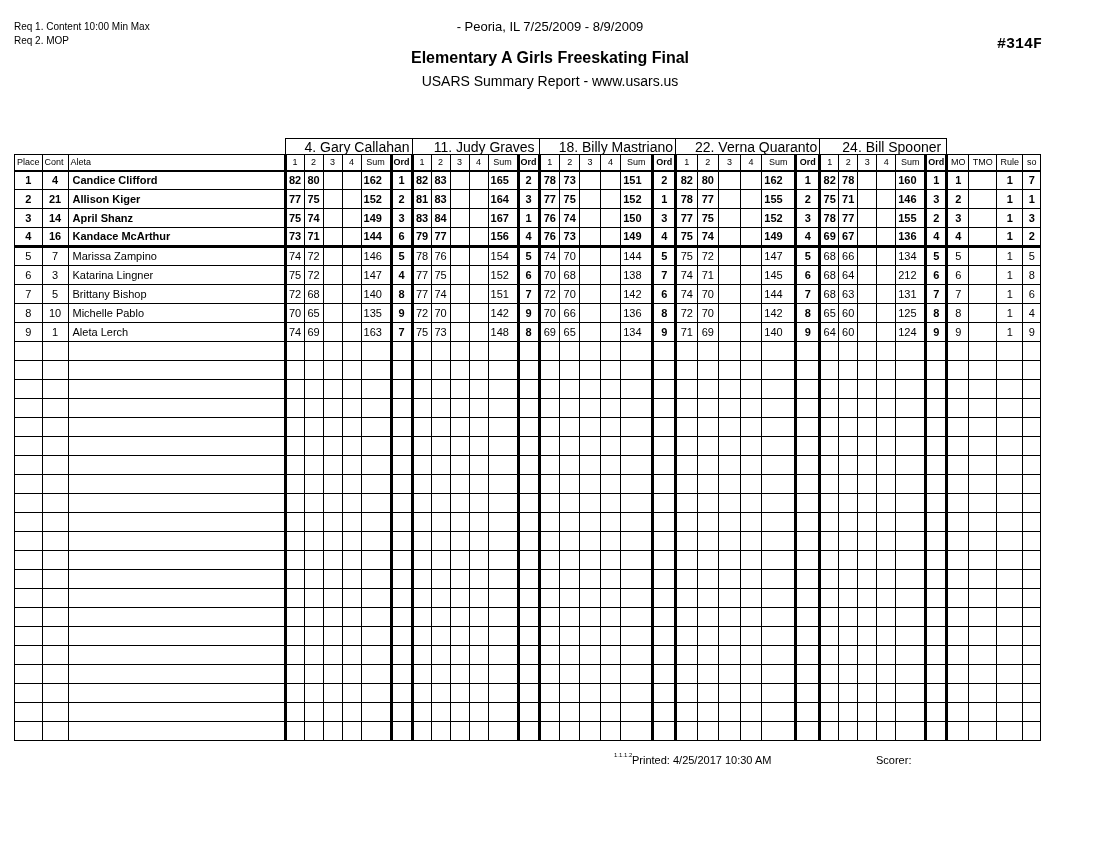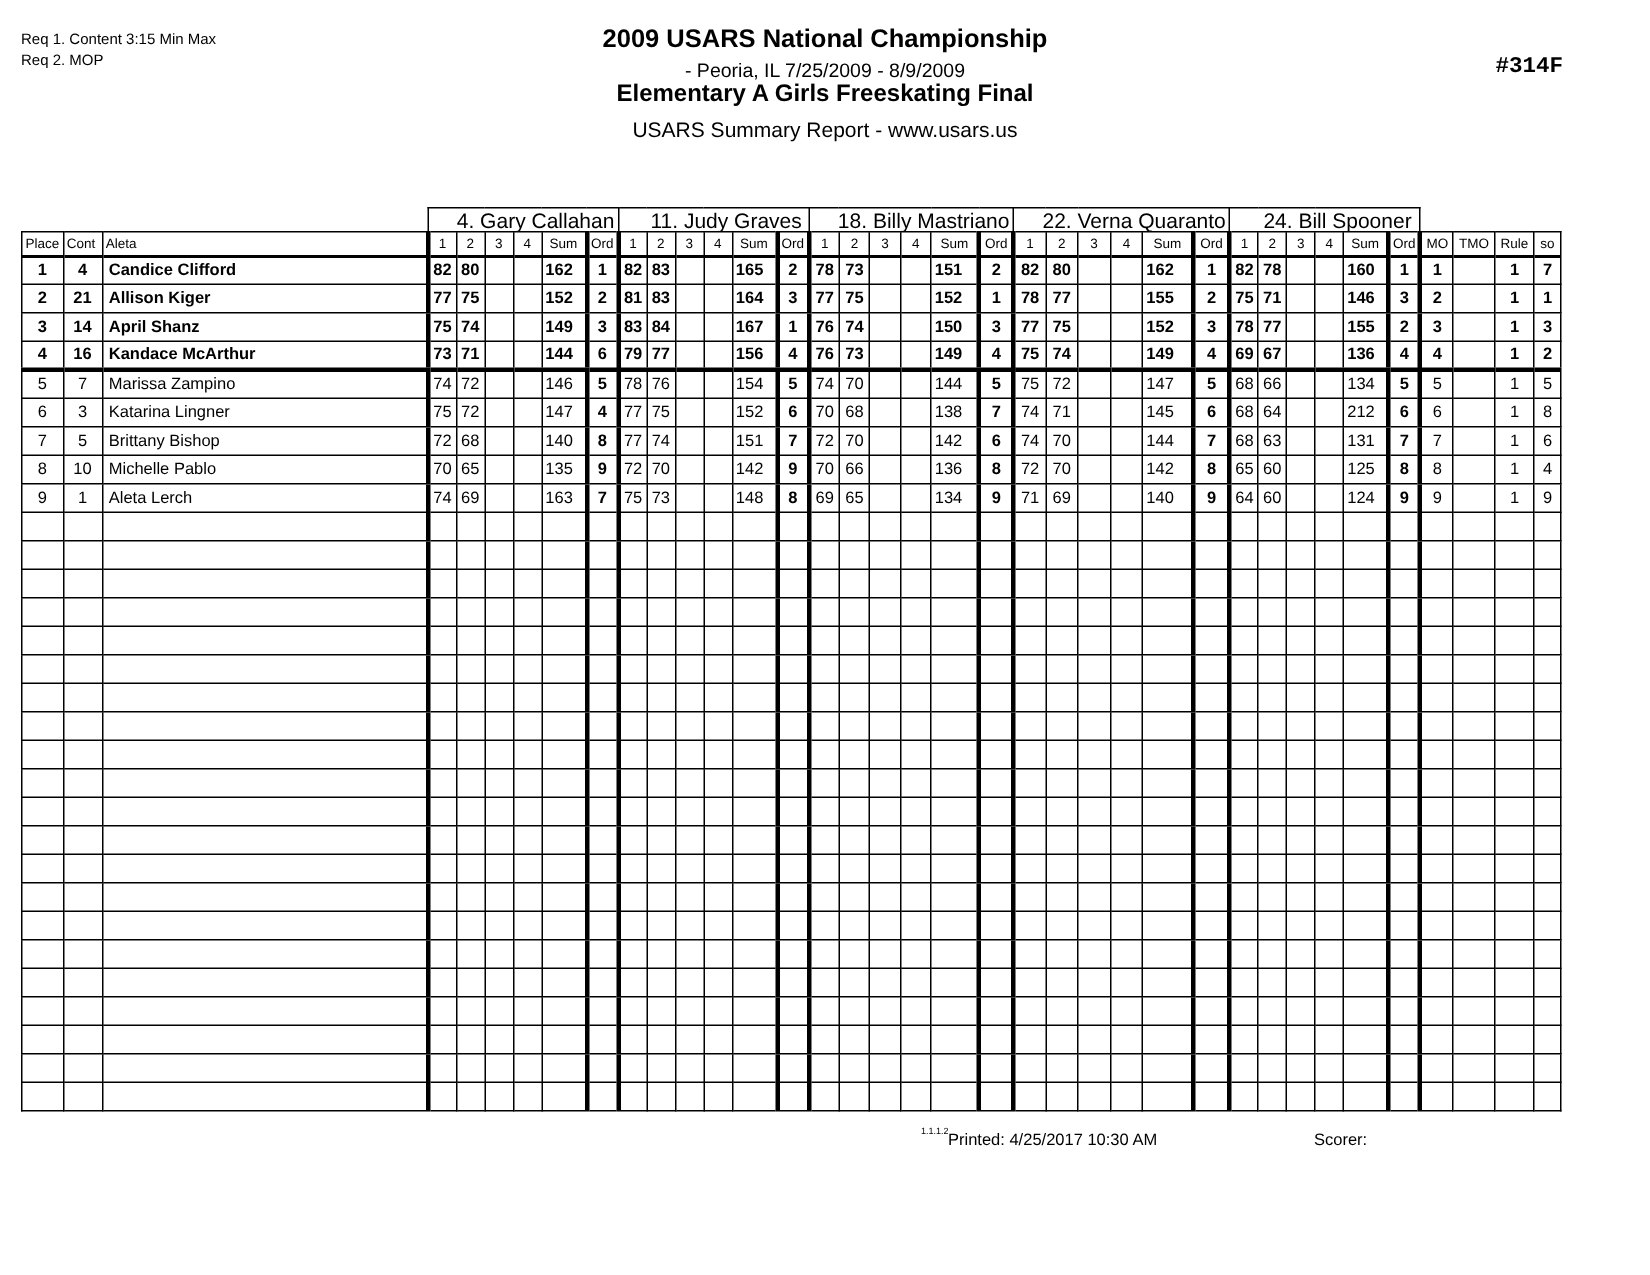--- a/index.html
+++ b/index.html
@@ -8,21 +8,21 @@
     background: #ffffff;
     font-family: "Liberation Sans", sans-serif;
     color: #000;
     position: relative;
     overflow: hidden;
   }
   .reqs { position: absolute; left: 14px; top: 20px; font-size: 10px; line-height: 14px; }
   .titles { position: absolute; left: 0; right: 0; top: 16px; text-align: center; }
   .title { font-size: 17px; font-weight: bold; }
   .subtitle { font-size: 13px; margin-top: 3px; }
-  .event { font-size: 16px; font-weight: bold; margin-top: 0; }
+  .event { font-size: 16px; font-weight: bold; margin-top: 15px; }
   .report { font-size: 14px; margin-top: 6px; }
   .docnum { position: absolute; right: 58px; top: 36px; font-size: 15px; font-weight: bold; font-family: Liberation Mono, monospace; }
 
   table { position: absolute; left: 14px; top: 138px; border-collapse: collapse; table-layout: fixed; }
   th, td {
     border: 1px solid #000;
     height: 19px;
     font-size: 11px;
     font-weight: normal;
     padding: 0 2px;
@@ -31,41 +31,40 @@
     text-align: left;
     line-height: 1;
   }
   thead th { height: 16px; font-size: 9px; }
   thead tr + tr th { border-bottom: 2px solid #000; }
   .judgename { font-size: 14px; text-align: center; padding-left: 19px; }
   .spacer { border: none; }
   .c { text-align: center; padding: 0 1px; }
   .sum { padding-right: 3px; }
   .ord { text-align: center; font-weight: bold; border-left: 3px solid #000; border-right: 3px solid #000; }
-  thead .ord { font-weight: normal; }
+  thead .ord { font-weight: bold; }
   .gstart { border-left: 3px solid #000; }
   .name { padding-left: 4px; }
   .boldrow td { font-weight: bold; }
   .cutrow td { border-bottom: 3px solid #000; }
 
   .footer { position: absolute; left: 14px; top: 752px; width: 1031px; height: 20px; font-size: 11px; }
   .footnote { position: absolute; left: 600px; top: 0; font-size: 6px; }
   .printed { position: absolute; left: 618px; top: 2px; }
   .scorer { position: absolute; left: 862px; top: 2px; }
 </style>
 </head>
 <body>
 
 <div class="reqs">
-  <div>Req 1.  Content   3:15 Min Max</div>
+  <div>Req 1.  Content   10:00 Min Max</div>
   <div>Req 2.  MOP</div>
 </div>
 
 <div class="titles">
-  <div class="title">2009 USARS National Championship</div>
   <div class="subtitle">- Peoria, IL   7/25/2009 - 8/9/2009</div>
   <div class="event">Elementary A Girls Freeskating Final</div>
   <div class="report">USARS Summary Report - www.usars.us</div>
 </div>
 
 <div class="docnum">#314F</div>
 
 <table id="results-table">
     <colgroup>
       <col style="width: 26px;">

